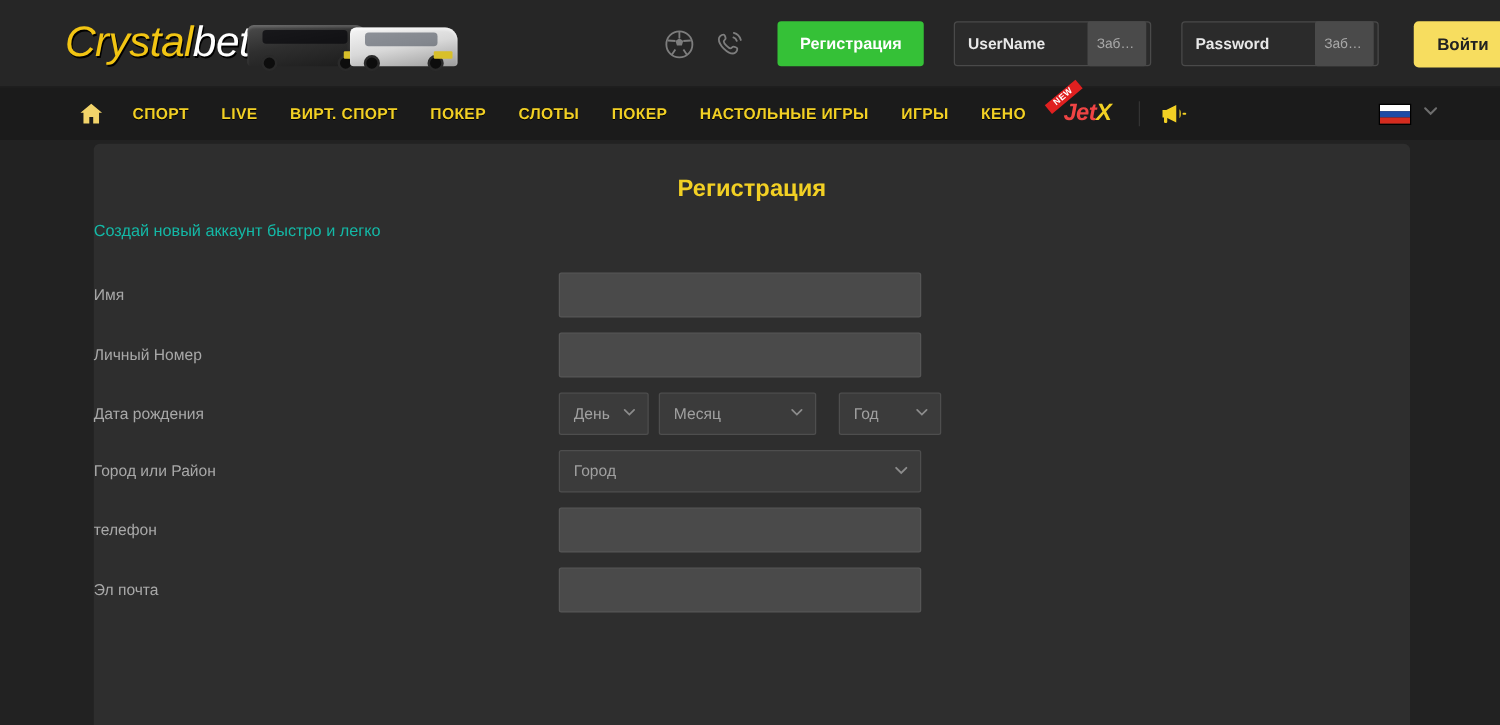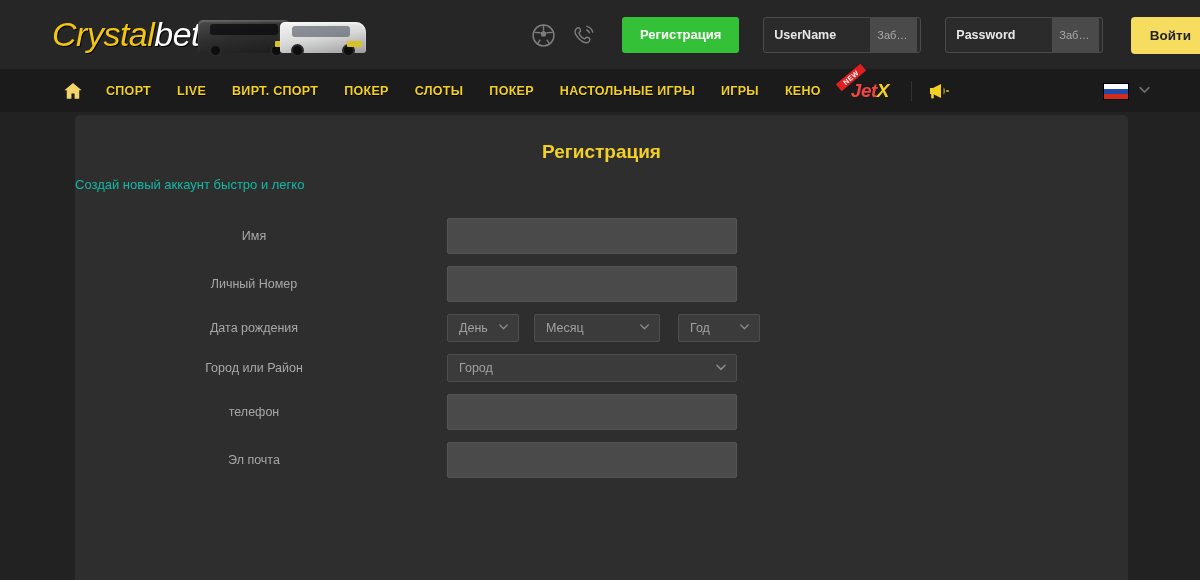--- a/index.html
+++ b/index.html
@@ -247,47 +247,47 @@
   .form {
     margin-top: 26px;
   }
   .row {
     display: flex;
     align-items: center;
     margin-bottom: 12px;
   }
   .row-label {
     width: 372px;
-    text-align: center;
+    text-align: left;
     padding-right: 14px;
     color: #a8a8a8;
     font-size: 12.5px;
   }
   .field {
     width: 290px;
     height: 36px;
     background: #4a4a4a;
     border: 1px solid #565656;
     border-radius: 2px;
   }
   .select {
-    height: 28px;
+    height: 34px;
     background: #3b3b3b;
     border: 1px solid #4e4e4e;
     border-radius: 2px;
     color: #a0a0a0;
     font-size: 12.5px;
     display: flex;
     align-items: center;
     justify-content: space-between;
     padding: 0 8px 0 11px;
     cursor: pointer;
   }
   .sel-day { width: 72px; }
-  .sel-month { width: 126px; margin-left: 15px; }
+  .sel-month { width: 126px; margin-left: 8px; }
   .sel-year { width: 82px; margin-left: 18px; }
   .sel-city { width: 290px; }
   .sel-ph { overflow: hidden; white-space: nowrap; }
   .sel-chev { color: #8c8c8c; flex: 0 0 auto; }
   .group { display: flex; align-items: center; }
 </style>
 </head>
 <body>
 
 <div class="header">

